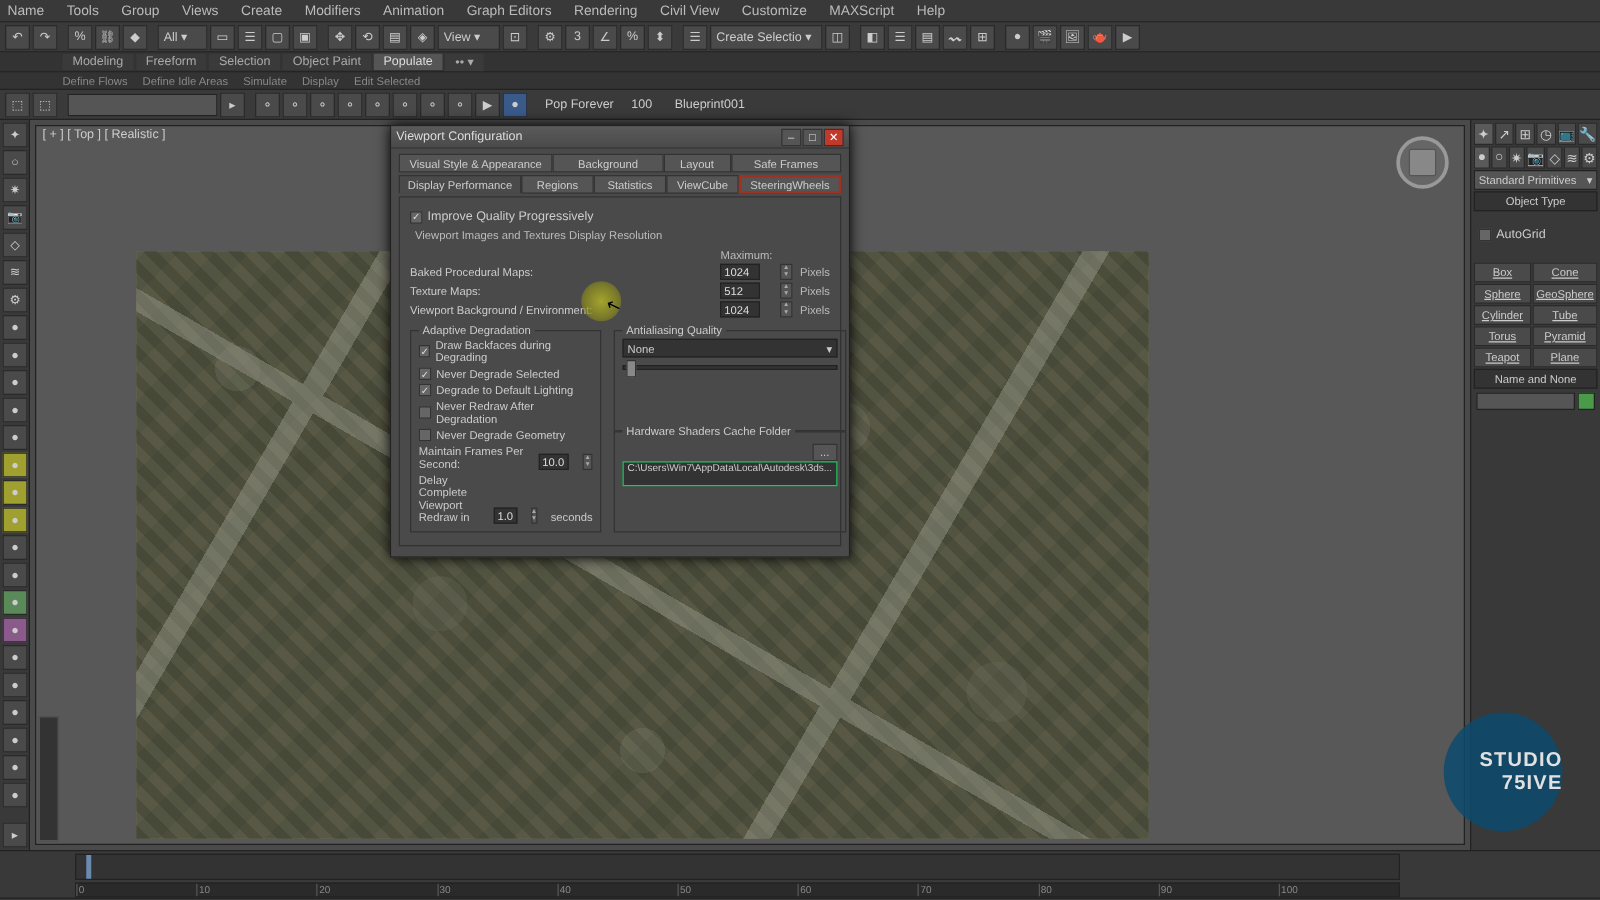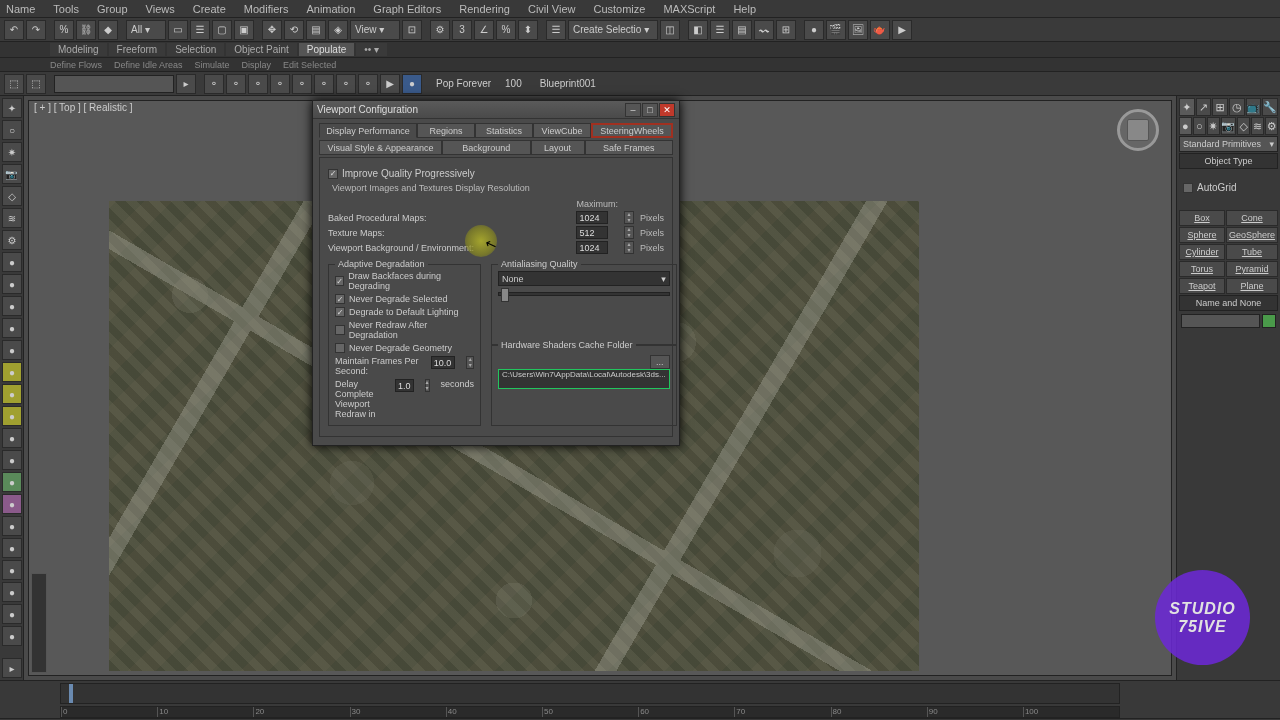--- a/index.html
+++ b/index.html
@@ -90,21 +90,21 @@
 .texmap-grid .hdr { font-size: 9px; color: #bbb; }
 .spinner { width: 32px; height: 13px; background: #333; border: 1px solid #222; color: #ddd; font-size: 9px; display: flex; align-items: center; padding: 0 2px; }
 .spinner-btns { width: 10px; height: 13px; background: #555; border: 1px solid #333; display: flex; flex-direction: column; }
 .spinner-btns div { flex:1; font-size:6px; line-height:5px; text-align:center; color:#aaa; }
 .unit { font-size: 9px; color: #bbb; }
 
 .two-col { display: flex; gap: 10px; }
 .group-box { border: 1px solid #333; padding: 6px; position: relative; flex: 1; }
 .group-title { position: absolute; top: -6px; left: 6px; background: #4a4a4a; padding: 0 3px; font-size: 9px; color: #ccc; }
 .group-box .checkbox-row { font-size: 9px; margin-bottom: 3px; }
-.inline-row { display: flex; align-items: flex-start; gap: 11px; font-size: 9px; margin-top: 3px; }
+.inline-row { display: flex; align-items: flex-end; gap: 11px; font-size: 9px; margin-top: 3px; }
 
 .quality-dropdown { width: 100%; height: 15px; background: #333; border: 1px solid #222; padding: 0 3px; font-size: 9px; display: flex; align-items: center; justify-content: space-between; margin-bottom: 4px; }
 .slider-track { width: 100%; height: 4px; background: #333; border: 1px solid #222; position: relative; margin: 6px 0; }
 .slider-thumb { position: absolute; left: 2px; top: -5px; width: 8px; height: 14px; background: #888; border: 1px solid #333; }
 
 .cache-input { width: 100%; height: 20px; background: #333; border: 1px solid #22c55e; padding: 0 3px; font-size: 8px; color: #ccc; overflow: hidden; white-space: nowrap; }
 .browse-btn { width: 20px; height: 14px; background: #555; border: 1px solid #333; font-size: 9px; display: flex; align-items: center; justify-content: center; margin-top: 3px; margin-left: auto; }
 
 .cursor-highlight { position: absolute; left: 465px; top: 225px; width: 32px; height: 32px; background: radial-gradient(circle, rgba(180,180,40,0.85) 0%, rgba(140,140,30,0.7) 60%, rgba(120,120,20,0) 100%); border-radius: 50%; z-index: 60; pointer-events: none; }
 .cursor-arrow { position: absolute; left: 485px; top: 236px; font-size: 14px; color: #000; z-index: 61; transform: rotate(-20deg); }
@@ -116,21 +116,21 @@
 .timeline-area { height: 38px; background: #393939; border-top: 1px solid #222; display: flex; flex-direction: column; }
 .timeline-track { flex:1; background: #333; margin: 2px 160px 2px 60px; border: 1px solid #222; position: relative; }
 .timeline-marker { position: absolute; left: 8px; top: 0; width: 4px; height: 100%; background: #6a8ab0; }
 .timeline-ruler { height: 12px; background: #2a2a2a; margin: 0 160px 0 60px; border: 1px solid #222; display: flex; }
 .tick { flex:1; border-left: 1px solid #555; font-size: 8px; color: #888; padding-left: 1px; }
 
 .status-bar { height: 22px; background: #393939; border-top: 1px solid #222; display: flex; align-items: center; padding: 0 4px; gap: 6px; font-size: 9px; color: #aaa; }
 .status-mid { flex: 1; padding-left: 10px; }
 .status-right { display: flex; align-items: center; gap: 2px; }
 
-.logo-watermark { position: absolute; right: 30px; bottom: 55px; width: 95px; height: 95px; border-radius: 50%; background: #6d28d9; display: flex; flex-direction: column; align-items: center; justify-content: center; z-index: 40; opacity: 0.85; font-style: italic; }
+.logo-watermark { position: absolute; right: 30px; bottom: 55px; width: 95px; height: 95px; border-radius: 50%; background: #0c4a6e; display: flex; flex-direction: column; align-items: flex-end; justify-content: center; z-index: 40; opacity: 0.85; }
 .logo-watermark .l1 { color: #fff; font-size: 16px; font-weight: bold; letter-spacing: 1px; }
 .logo-watermark .l2 { color: #fff; font-size: 16px; font-weight: bold; letter-spacing: 1px; }
 </style>
 </head>
 <body>
 
 <div class="top-menubar">
   <span>Name</span>
   <span>Tools</span>
   <span>Group</span>
@@ -369,31 +369,31 @@
   <div class="dialog-titlebar">
     <span>Viewport Configuration</span>
     <div class="title-controls">
       <div class="title-btn">‒</div>
       <div class="title-btn max">□</div>
       <div class="title-btn close">✕</div>
     </div>
   </div>
   <div class="dialog-body">
     <div class="dlg-tab-row">
+      <div class="dlg-tab" style="flex:1.4">Visual Style &amp; Appearance</div>
+      <div class="dlg-tab">Background</div>
+      <div class="dlg-tab" style="flex:0.6">Layout</div>
+      <div class="dlg-tab">Safe Frames</div>
+    </div>
+    <div class="dlg-tab-row">
       <div class="dlg-tab active" style="flex:1.2">Display Performance</div>
       <div class="dlg-tab" style="flex:0.7">Regions</div>
       <div class="dlg-tab" style="flex:0.7">Statistics</div>
       <div class="dlg-tab" style="flex:0.7">ViewCube</div>
       <div class="dlg-tab sel-red">SteeringWheels</div>
-    </div>
-    <div class="dlg-tab-row">
-      <div class="dlg-tab" style="flex:1.4">Visual Style &amp; Appearance</div>
-      <div class="dlg-tab">Background</div>
-      <div class="dlg-tab" style="flex:0.6">Layout</div>
-      <div class="dlg-tab">Safe Frames</div>
     </div>
 
     <div class="dlg-content">
       <div class="checkbox-row">
         <div class="checkbox">✓</div>
         <span>Improve Quality Progressively</span>
       </div>
       <div class="sub-label">Viewport Images and Textures Display Resolution</div>
 
       <div class="texmap-grid">

